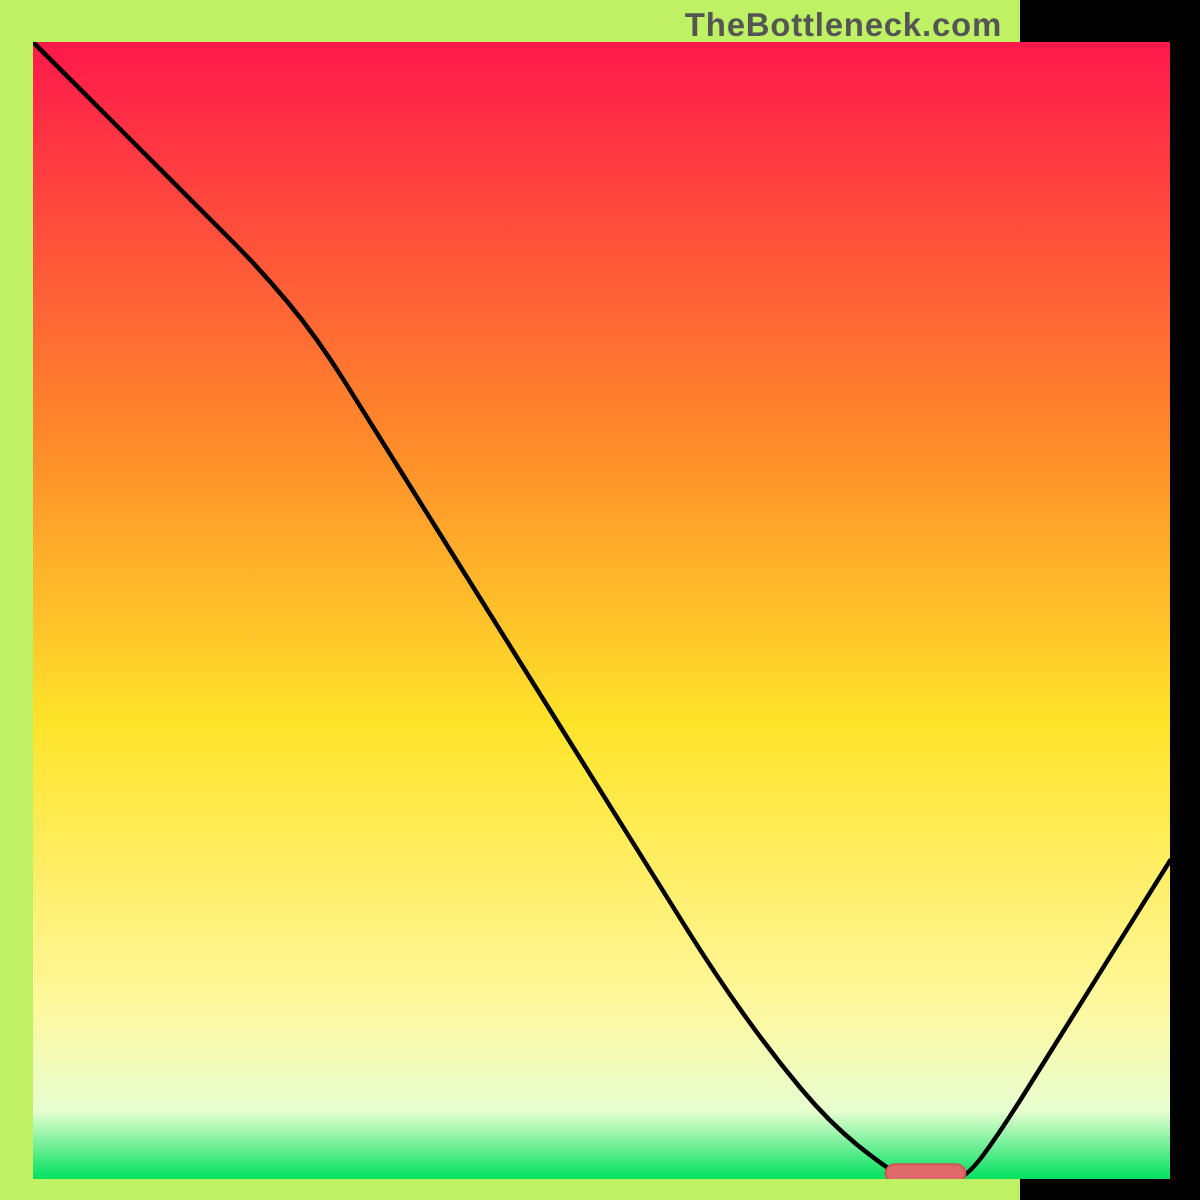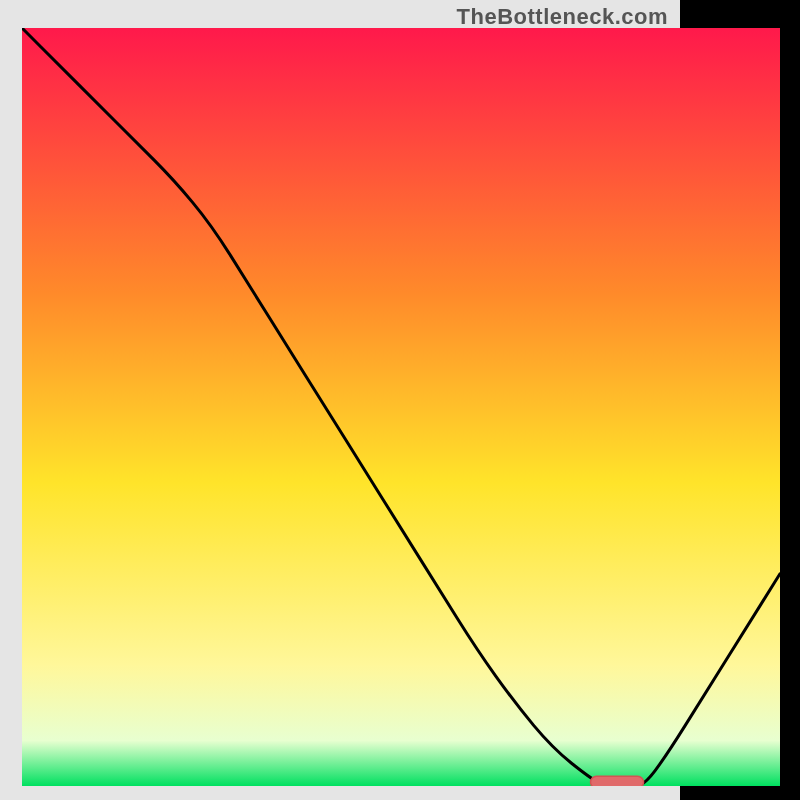--- a/index.html
+++ b/index.html
@@ -7,21 +7,21 @@
     padding: 0;
     width: 800px;
     height: 800px;
     background: #000;
     font-family: Arial, Helvetica, sans-serif;
   }
   .outer {
     position: relative;
     width: 680px;
     height: 800px;
-    background: #e5e5e5;
+    background: #bef264;
   }
   .watermark {
     position: absolute;
     top: 4px;
     right: 12px;
     color: #555;
     font-size: 22px;
     font-weight: bold;
     letter-spacing: 0.5px;
   }

